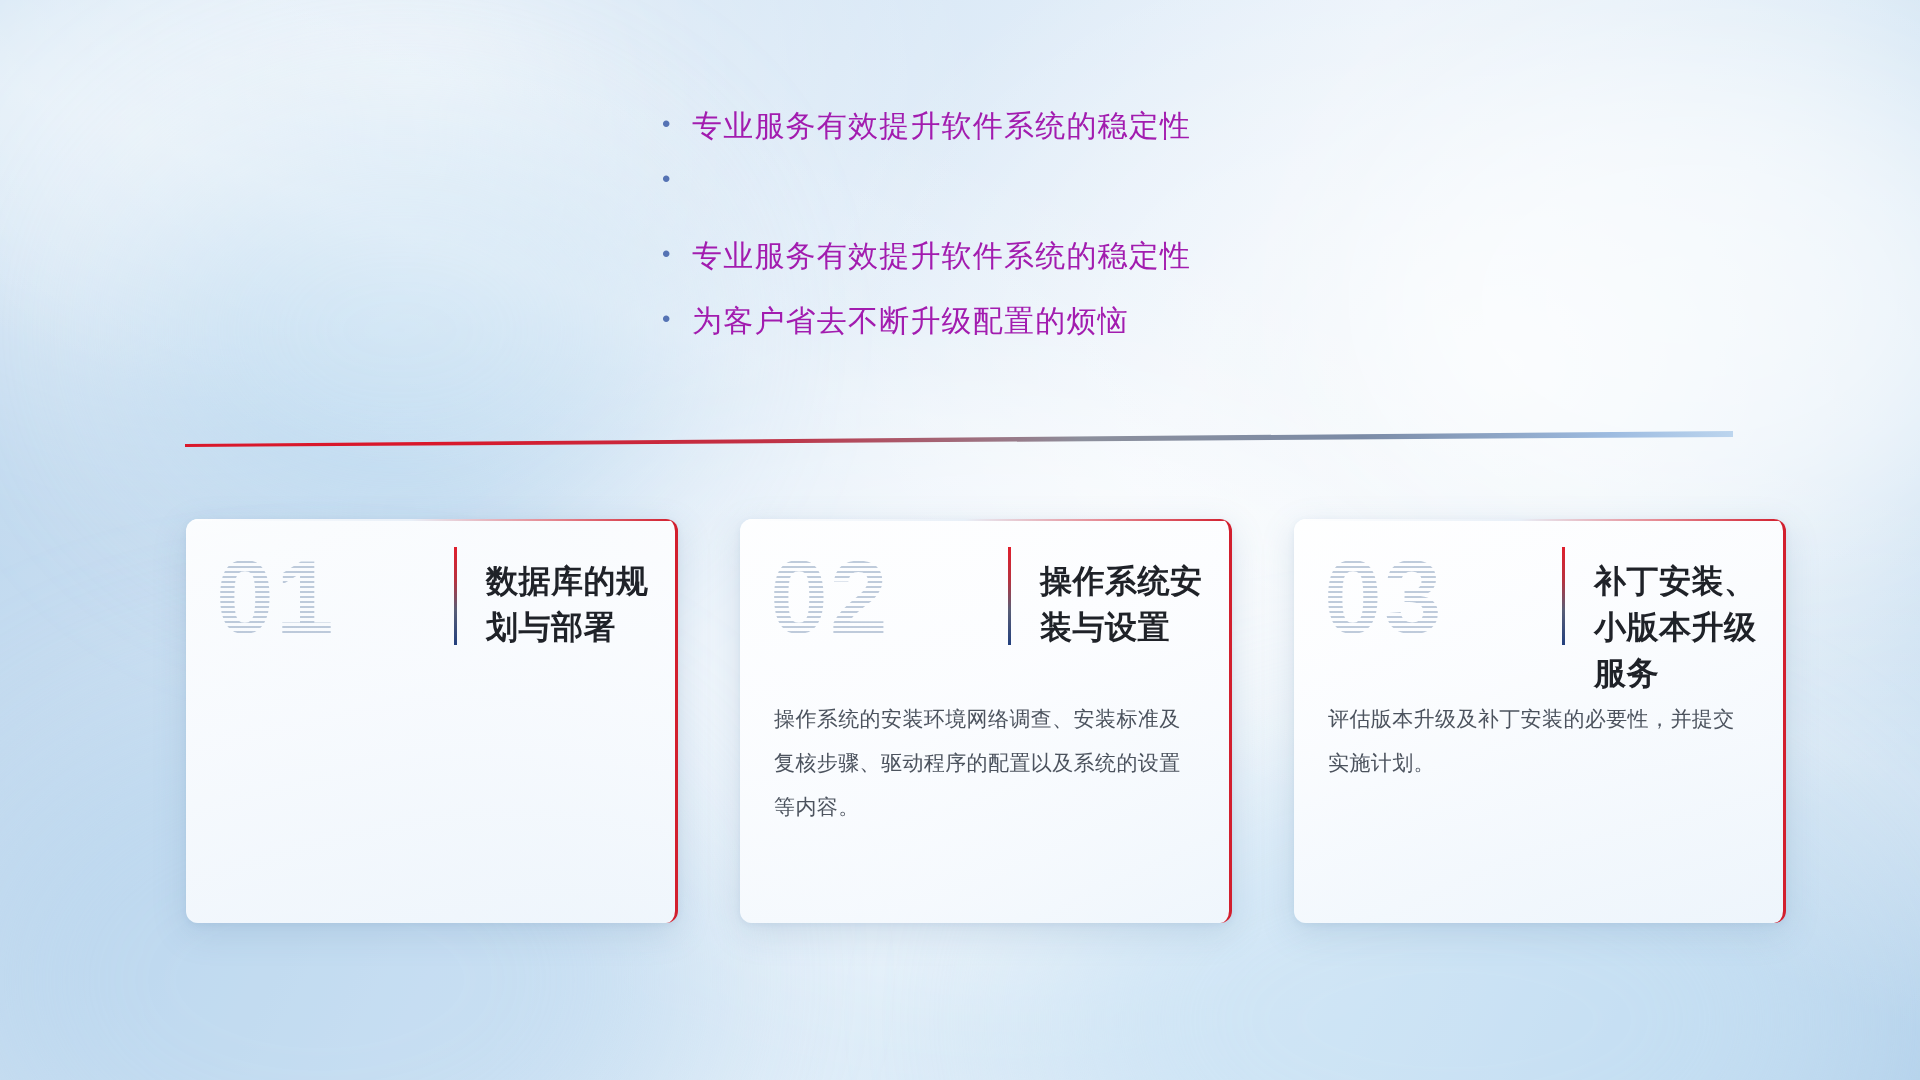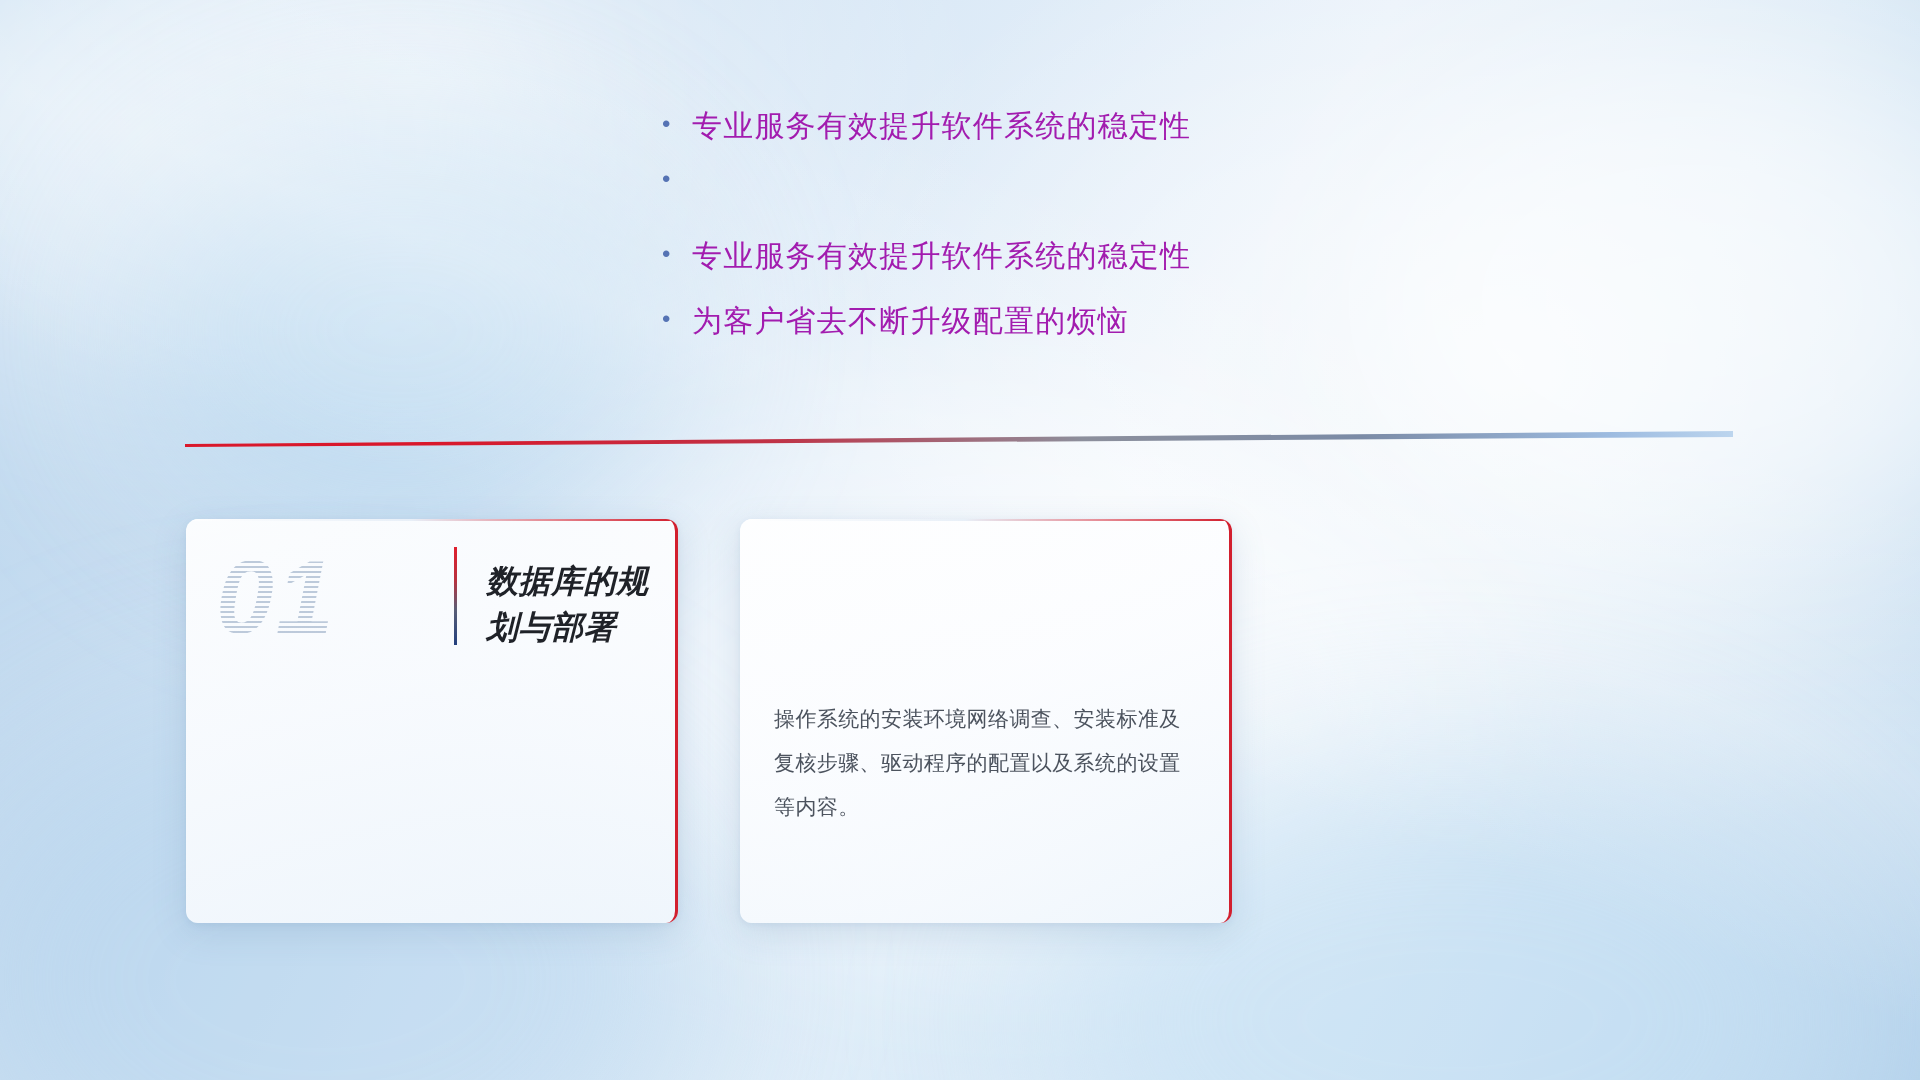--- a/index.html
+++ b/index.html
@@ -55,21 +55,21 @@
     border-radius:12px;
     background:linear-gradient(160deg, rgba(255,255,255,.93) 0%, rgba(252,253,255,.90) 42%, rgba(243,248,253,.88) 100%);
     border-right:3px solid #d21f2e;
     box-shadow:0 10px 34px rgba(90,125,165,.18), 0 2px 6px rgba(90,125,165,.10);
     overflow:hidden;
   }
   .card::before {
     content:""; position:absolute; left:0; top:0; right:0; height:2px;
     background:linear-gradient(90deg, rgba(255,255,255,.9) 0%, rgba(230,238,247,.9) 46%, rgba(226,120,130,.85) 74%, #d21f2e 100%);
   }
-  .card.c1 { left:0;font-style:italic; }
+  .card.c1 { left:0; }
   .card.c2 { left:554px; }
   .card.c3 { left:1108px; }
 
   .card-head { position:relative; height:150px; }
 
   .ghost-num {
     position:absolute; left:30px; top:22px; width:210px; height:112px;
     font-size:104px; font-weight:700; letter-spacing:2px; line-height:112px;
     color:#8ea4bd;
     -webkit-text-fill-color:transparent;
@@ -146,17 +146,30 @@
 
   <div class="card c1">
     <div class="card-head">
       <div class="ghost-num">01</div>
       <div class="head-bar"></div>
       <div class="card-title">数据库的规划与部署</div>
     </div>
   </div>
 
   <div class="card c2">
+    <div class="card-head">
+      <div class="ghost-num">02</div>
+      <div class="head-bar"></div>
+      <div class="card-title">操作系统安装与设置</div>
+    </div>
     <div class="card-body">操作系统的安装环境网络调查、安装标准及复核步骤、驱动程序的配置以及系统的设置等内容。</div>
   </div>
 
+  <div class="card c3">
+    <div class="card-head">
+      <div class="ghost-num">03</div>
+      <div class="head-bar"></div>
+      <div class="card-title">补丁安装、小版本升级服务</div>
+    </div>
+    <div class="card-body">评估版本升级及补丁安装的必要性，并提交实施计划。</div>
+  </div>
 
 </div>
 
 </body></html>

